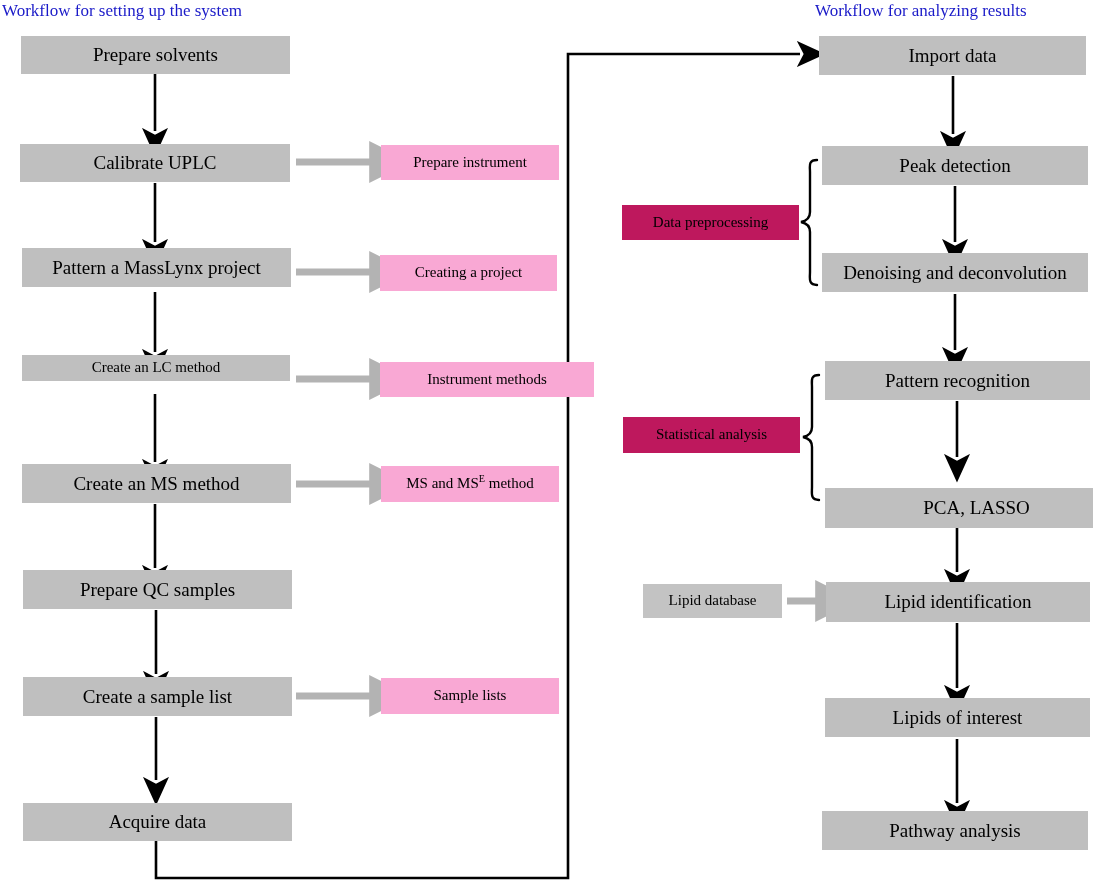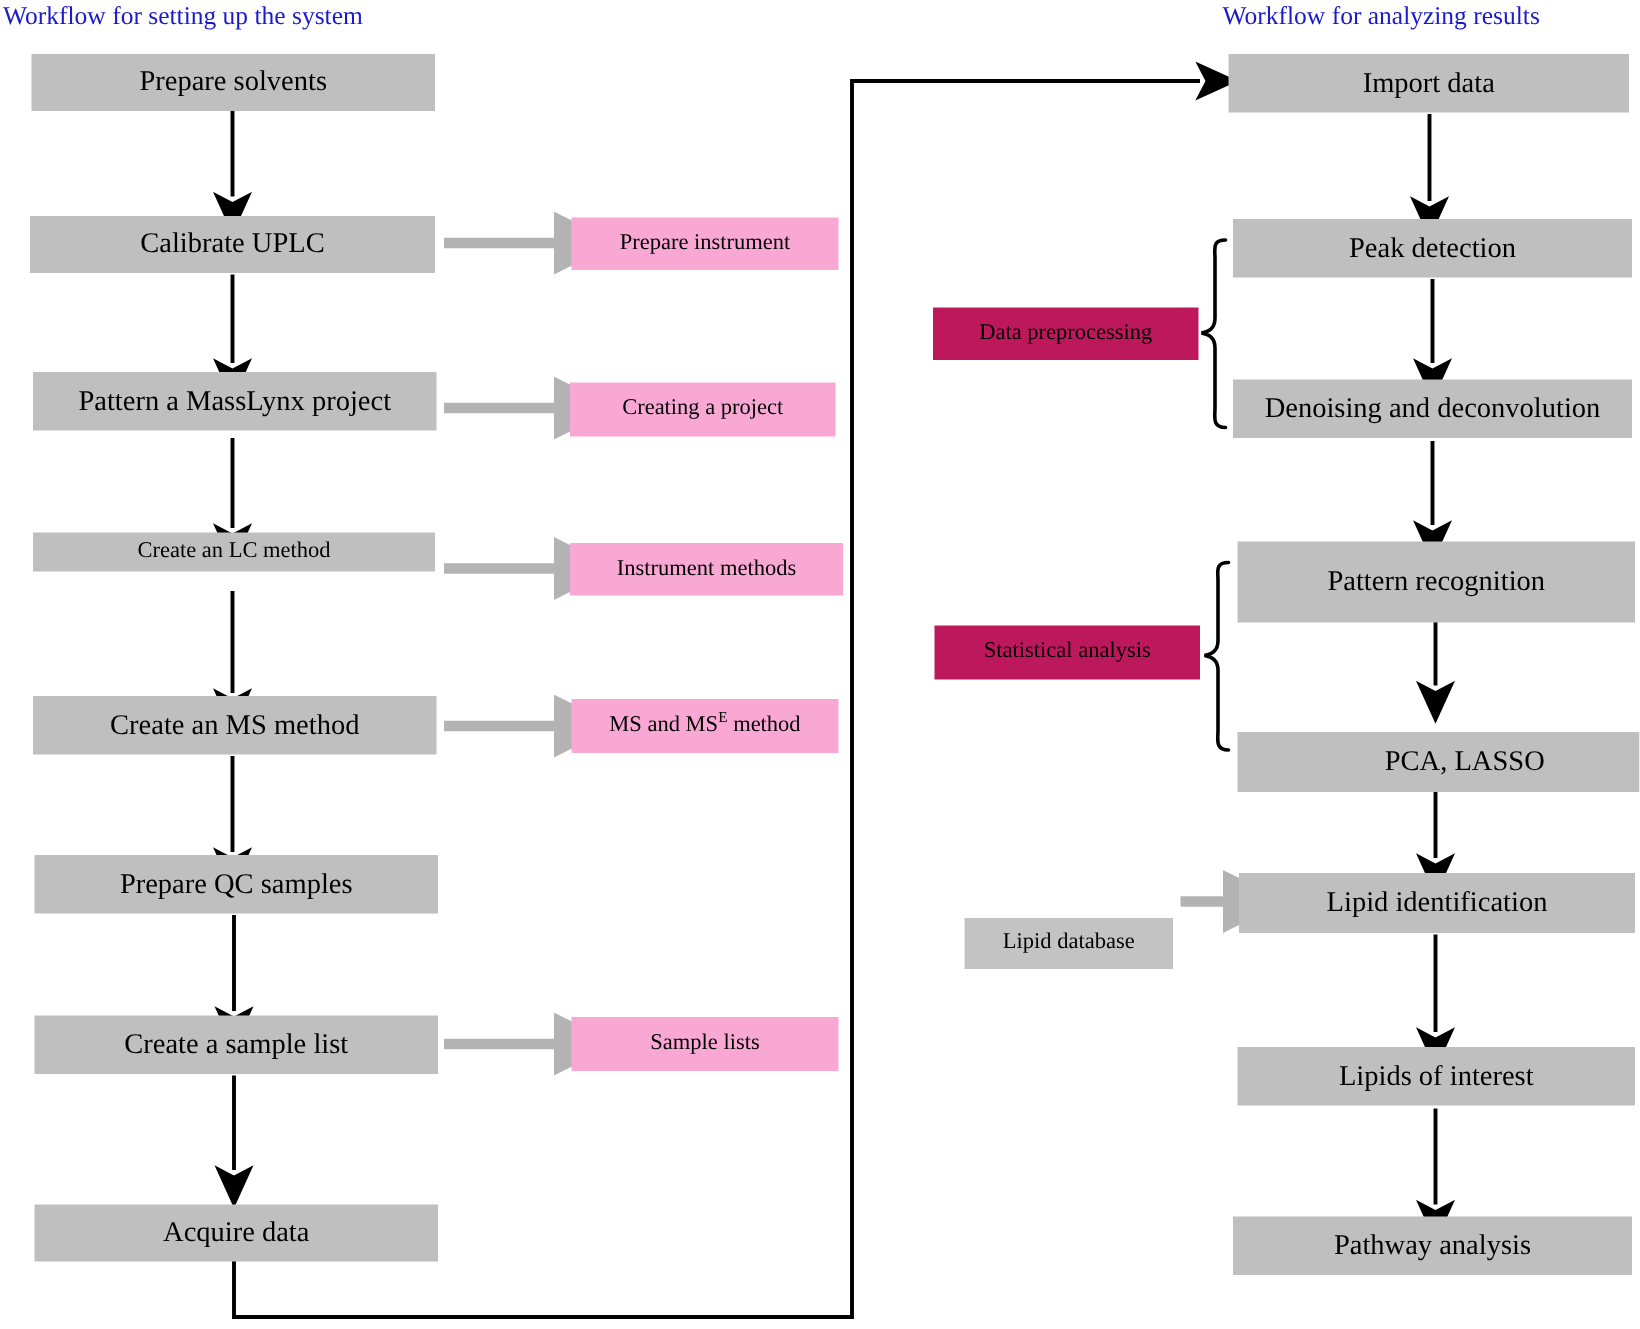--- a/index.html
+++ b/index.html
@@ -39,21 +39,20 @@
     text-align: center;
   }
   .node.side {
     background: #f9a8d4;
   }
   .node.group {
     background: #be185d;
   }
   .node.db {
     background: #c3c3c3;
-    margin-top: 28px;
   }
   svg.overlay {
     position: absolute;
     left: 0;
     top: 0;
     width: 1093px;
     height: 886px;
     pointer-events: none;
   }
   sup {
@@ -152,35 +151,35 @@
   <div class="node main" style="left:23px; top:570px; width:269px; height:39px; font-size:19px;">Prepare QC samples</div>
 
   <div class="node main" style="left:23px; top:677px; width:269px; height:39px; font-size:19px;">Create a sample list</div>
 
   <div class="node main" style="left:23px; top:783px; width:269px; height:38px; font-size:19px;margin-top:20px;">Acquire data</div>
 
   <div class="node side" style="left:381px; top:145px; width:178px; height:35px; font-size:15px;">Prepare instrument</div>
 
   <div class="node side" style="left:380px; top:255px; width:177px; height:36px; font-size:15px;">Creating a project</div>
 
-  <div class="node side" style="left:380px; top:362px; width:182px; height:35px; font-size:15px;">Instrument methods</div>
+  <div class="node side" style="left:380px; top:362px; width:214px; height:35px; font-size:15px;">Instrument methods</div>
 
   <div class="node side" style="left:381px; top:466px; width:178px; height:36px; font-size:15px;">
     <span>MS and MS<sup>E</sup> method</span>
   </div>
 
   <div class="node side" style="left:381px; top:678px; width:178px; height:36px; font-size:15px;">Sample lists</div>
 
   <div class="node main" style="left:819px; top:36px; width:267px; height:39px; font-size:19px;">Import data</div>
 
   <div class="node main" style="left:822px; top:146px; width:266px; height:39px; font-size:19px;">Peak detection</div>
 
   <div class="node main" style="left:822px; top:253px; width:266px; height:39px; font-size:19px;">Denoising and deconvolution</div>
 
-  <div class="node main" style="left:825px; top:361px; width:265px; height:54px; font-size:19px;">Pattern recognition</div>
+  <div class="node main" style="left:825px; top:361px; width:265px; height:39px; font-size:19px;">Pattern recognition</div>
 
   <div class="node main" style="left:825px; top:468px; width:303px; height:40px; font-size:19px;margin-top:20px;">PCA, LASSO</div>
 
   <div class="node main" style="left:826px; top:582px; width:264px; height:40px; font-size:19px;">Lipid identification</div>
 
   <div class="node main" style="left:825px; top:698px; width:265px; height:39px; font-size:19px;">Lipids of interest</div>
 
   <div class="node main" style="left:822px; top:811px; width:266px; height:39px; font-size:19px;">Pathway analysis</div>
 
   <div class="node group" style="left:622px; top:205px; width:177px; height:35px; font-size:15px;">Data preprocessing</div>

